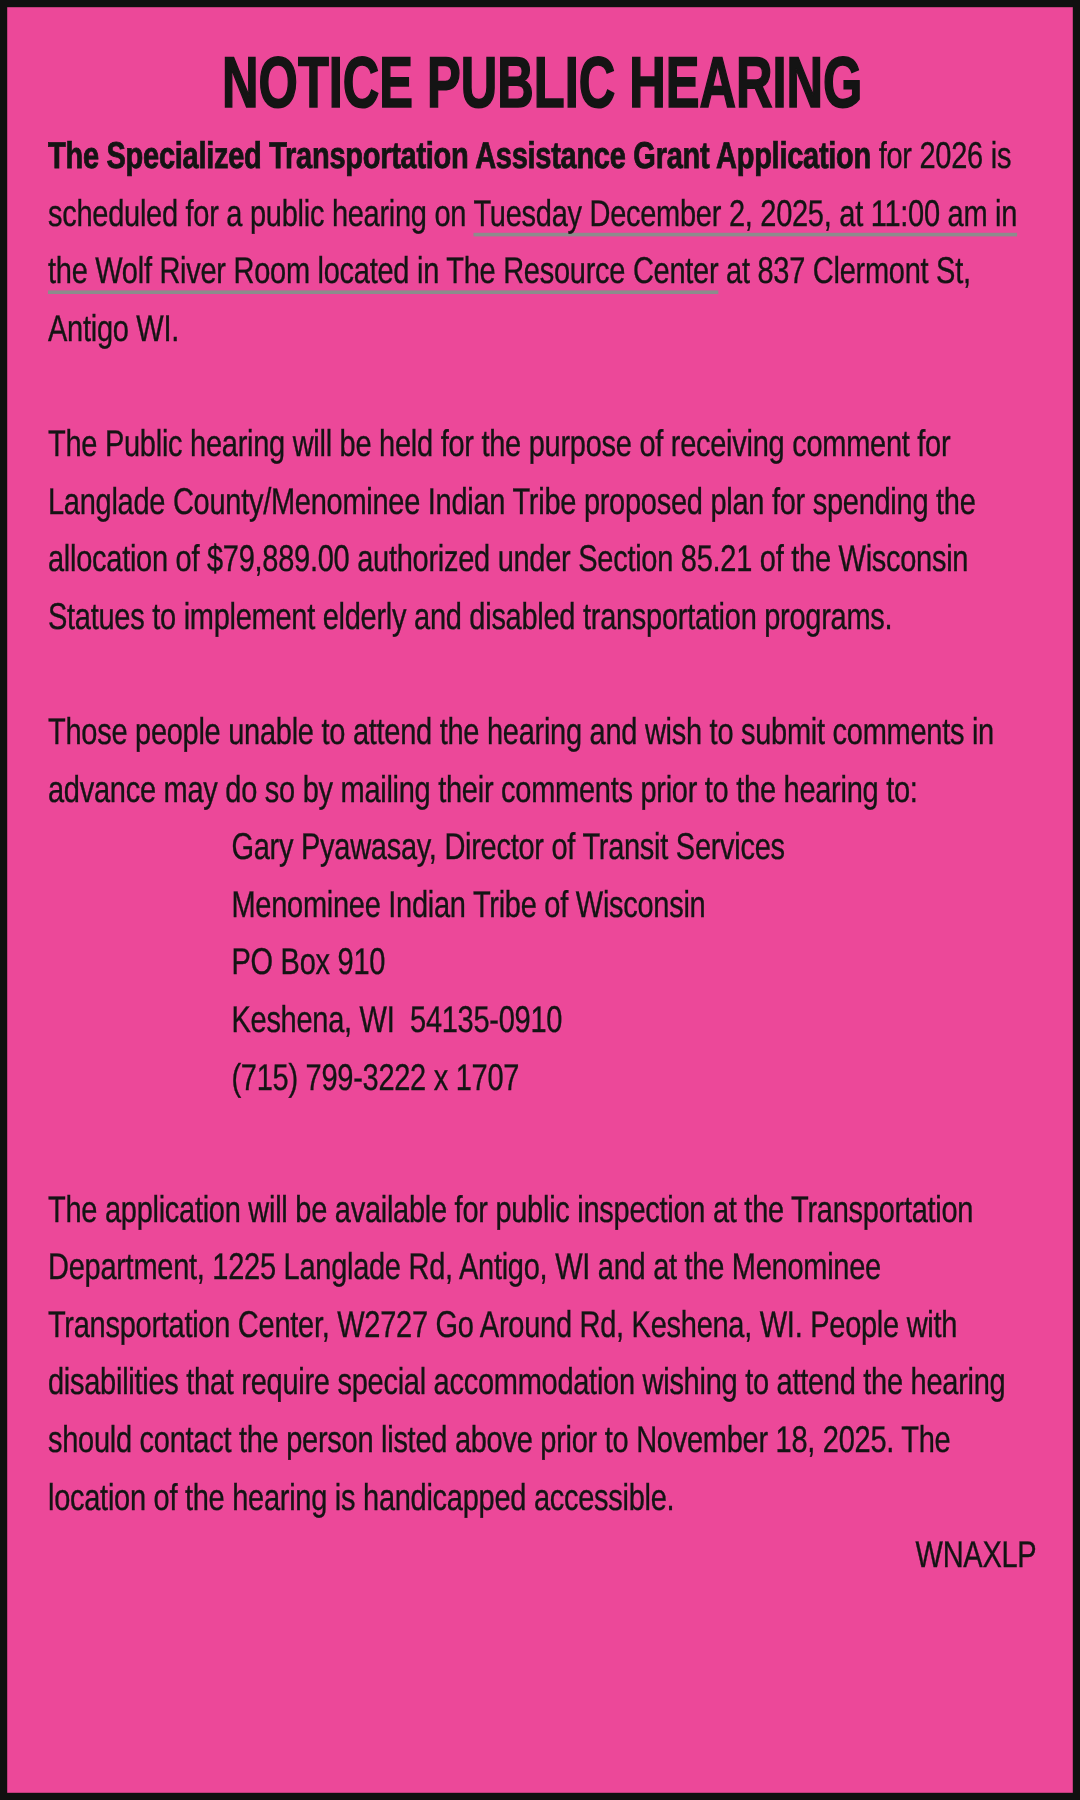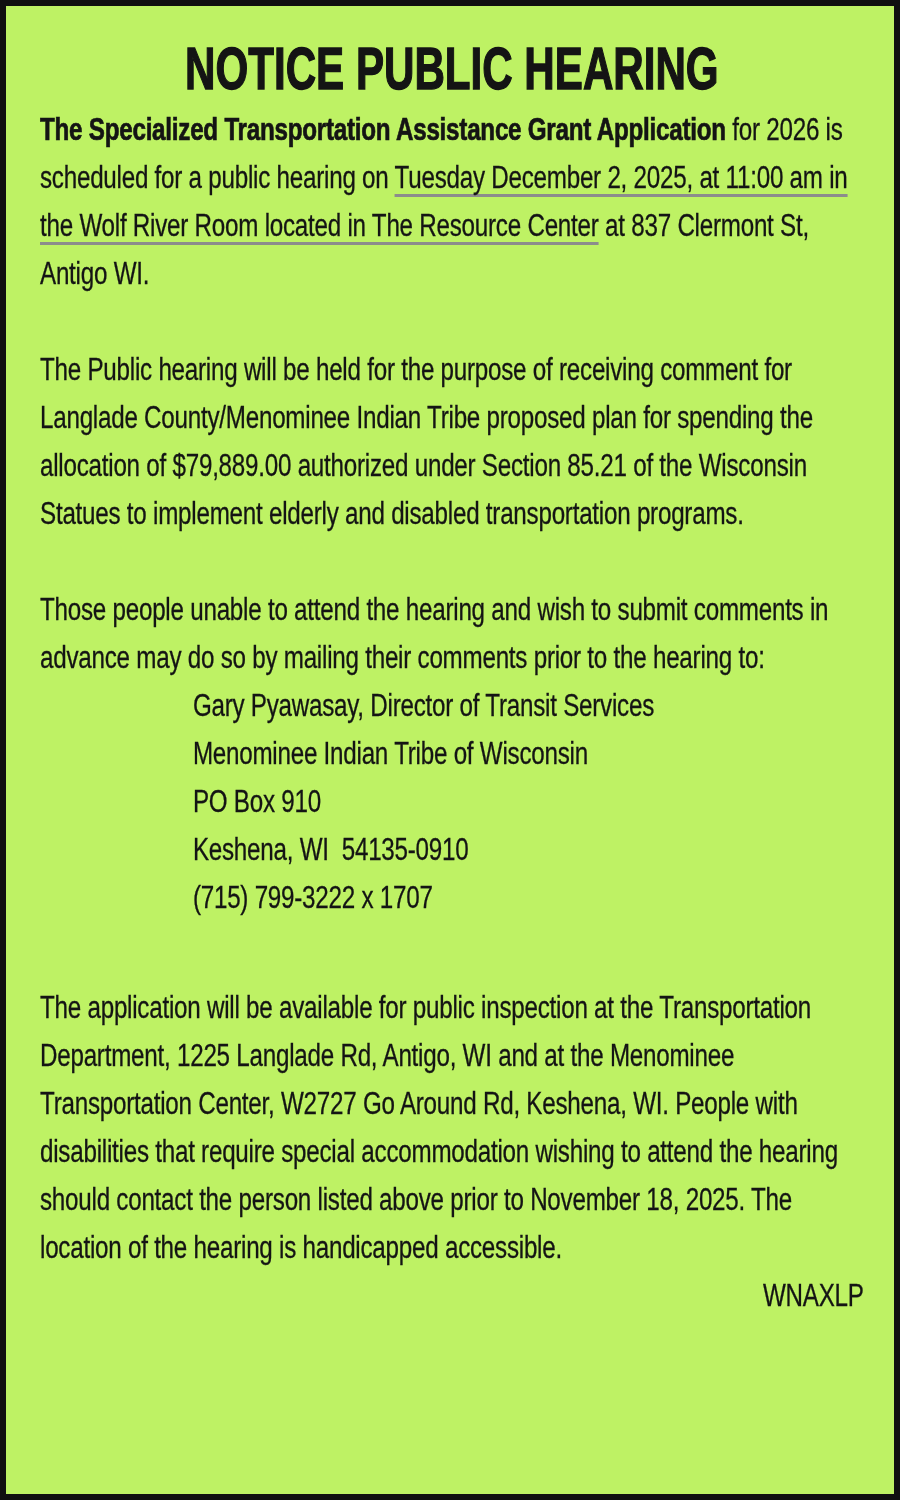--- a/index.html
+++ b/index.html
@@ -5,21 +5,21 @@
   html, body {
     margin: 0;
     padding: 0;
     background: #ffffff;
   }
 
   .page {
     width: 900px;
     height: 1500px;
     box-sizing: border-box;
-    background: #bef264;
+    background: #ec4899;
     border: 6px solid #101010;
     padding: 20px 34px 0 34px;
     overflow: hidden;
     position: relative;
     font-family: "Liberation Sans", "DejaVu Sans", sans-serif;
     color: #141414;
   }
 
   
   .content {

